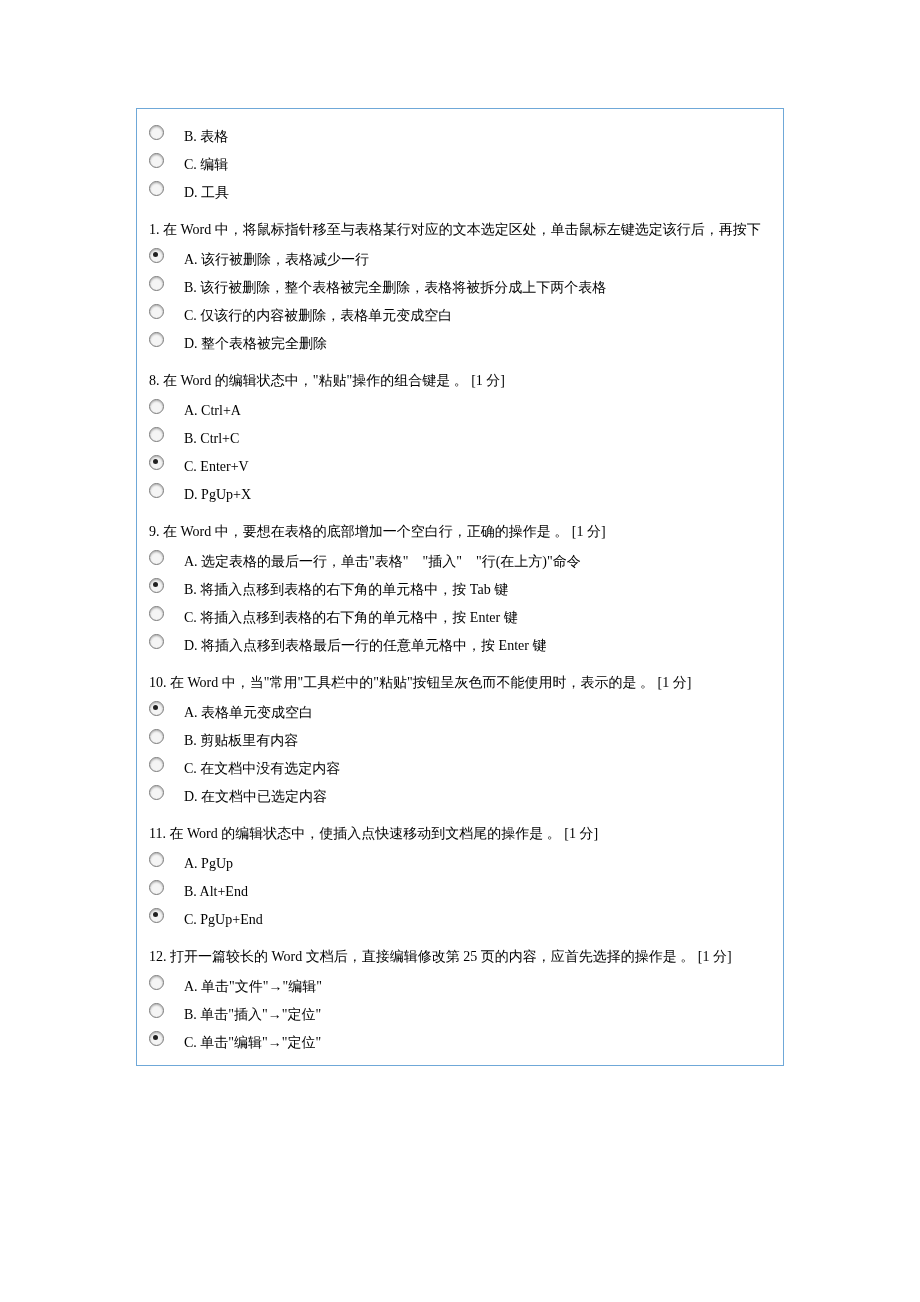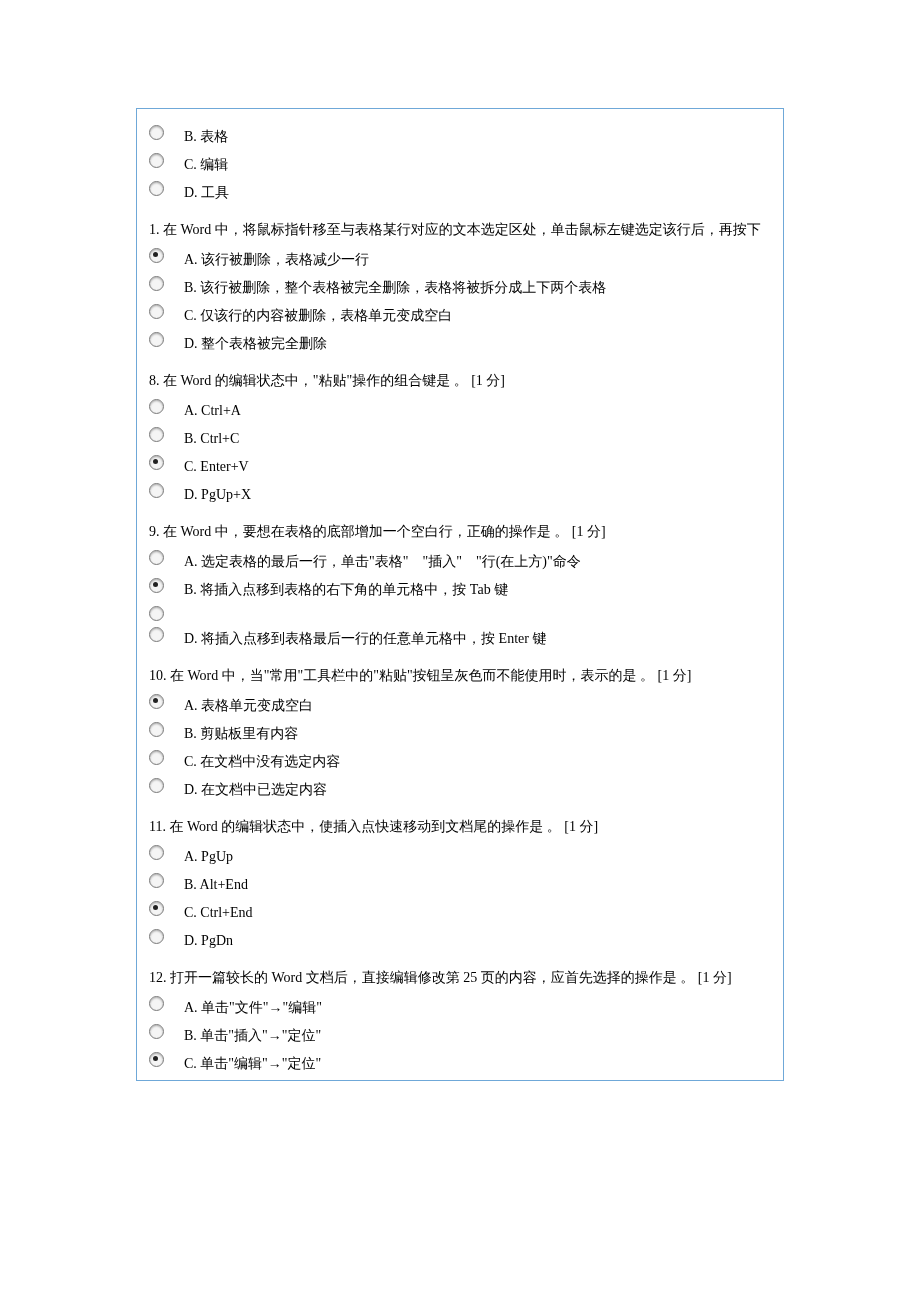--- a/index.html
+++ b/index.html
@@ -7,21 +7,21 @@
     padding: 0;
     background: #ffffff;
     font-family: SimSun, "宋体", serif;
     font-size: 14px;
     color: #000;
     width: 920px;
   }
   .page {
     margin: 108px 136px 60px 136px;
     border: 1px solid #6fa8d8;
-    padding: 10px 12px 2px 12px;
+    padding: 10px 12px 8px 12px;
     box-sizing: border-box;
     line-height: 1.5;
   }
   .option-row {
     display: flex;
     align-items: flex-start;
     margin: 4px 0;
   }
   .radio {
     width: 13px;
@@ -111,20 +111,21 @@
     <div class="option-row">
       <span class="radio"></span>
       <span class="option-text">A. 选定表格的最后一行，单击"表格"　"插入"　"行(在上方)"命令</span>
     </div>
     <div class="option-row">
       <span class="radio selected"></span>
       <span class="option-text">B. 将插入点移到表格的右下角的单元格中，按 Tab 键</span>
     </div>
     <div class="option-row">
       <span class="radio"></span>
+      <span class="option-text">C. 将插入点移到表格的右下角的单元格中，按 Enter 键</span>
     </div>
     <div class="option-row">
       <span class="radio"></span>
       <span class="option-text">D. 将插入点移到表格最后一行的任意单元格中，按 Enter 键</span>
     </div>
     <div class="q-text">10. 在 Word 中，当"常用"工具栏中的"粘贴"按钮呈灰色而不能使用时，表示的是 。 [1 分]</div>
     <div class="option-row">
       <span class="radio selected"></span>
       <span class="option-text">A. 表格单元变成空白</span>
     </div>
@@ -144,25 +145,21 @@
     <div class="option-row">
       <span class="radio"></span>
       <span class="option-text">A. PgUp</span>
     </div>
     <div class="option-row">
       <span class="radio"></span>
       <span class="option-text">B. Alt+End</span>
     </div>
     <div class="option-row">
       <span class="radio selected"></span>
-      <span class="option-text">C. Ctrl+End</span>
-    </div>
-    <div class="option-row">
-      <span class="radio"></span>
-      <span class="option-text">D. PgDn</span>
+      <span class="option-text">C. PgUp+End</span>
     </div>
     <div class="q-text">12. 打开一篇较长的 Word 文档后，直接编辑修改第 25 页的内容，应首先选择的操作是 。 [1 分]</div>
     <div class="option-row">
       <span class="radio"></span>
       <span class="option-text">A. 单击"文件"→"编辑"</span>
     </div>
     <div class="option-row">
       <span class="radio"></span>
       <span class="option-text">B. 单击"插入"→"定位"</span>
     </div>

